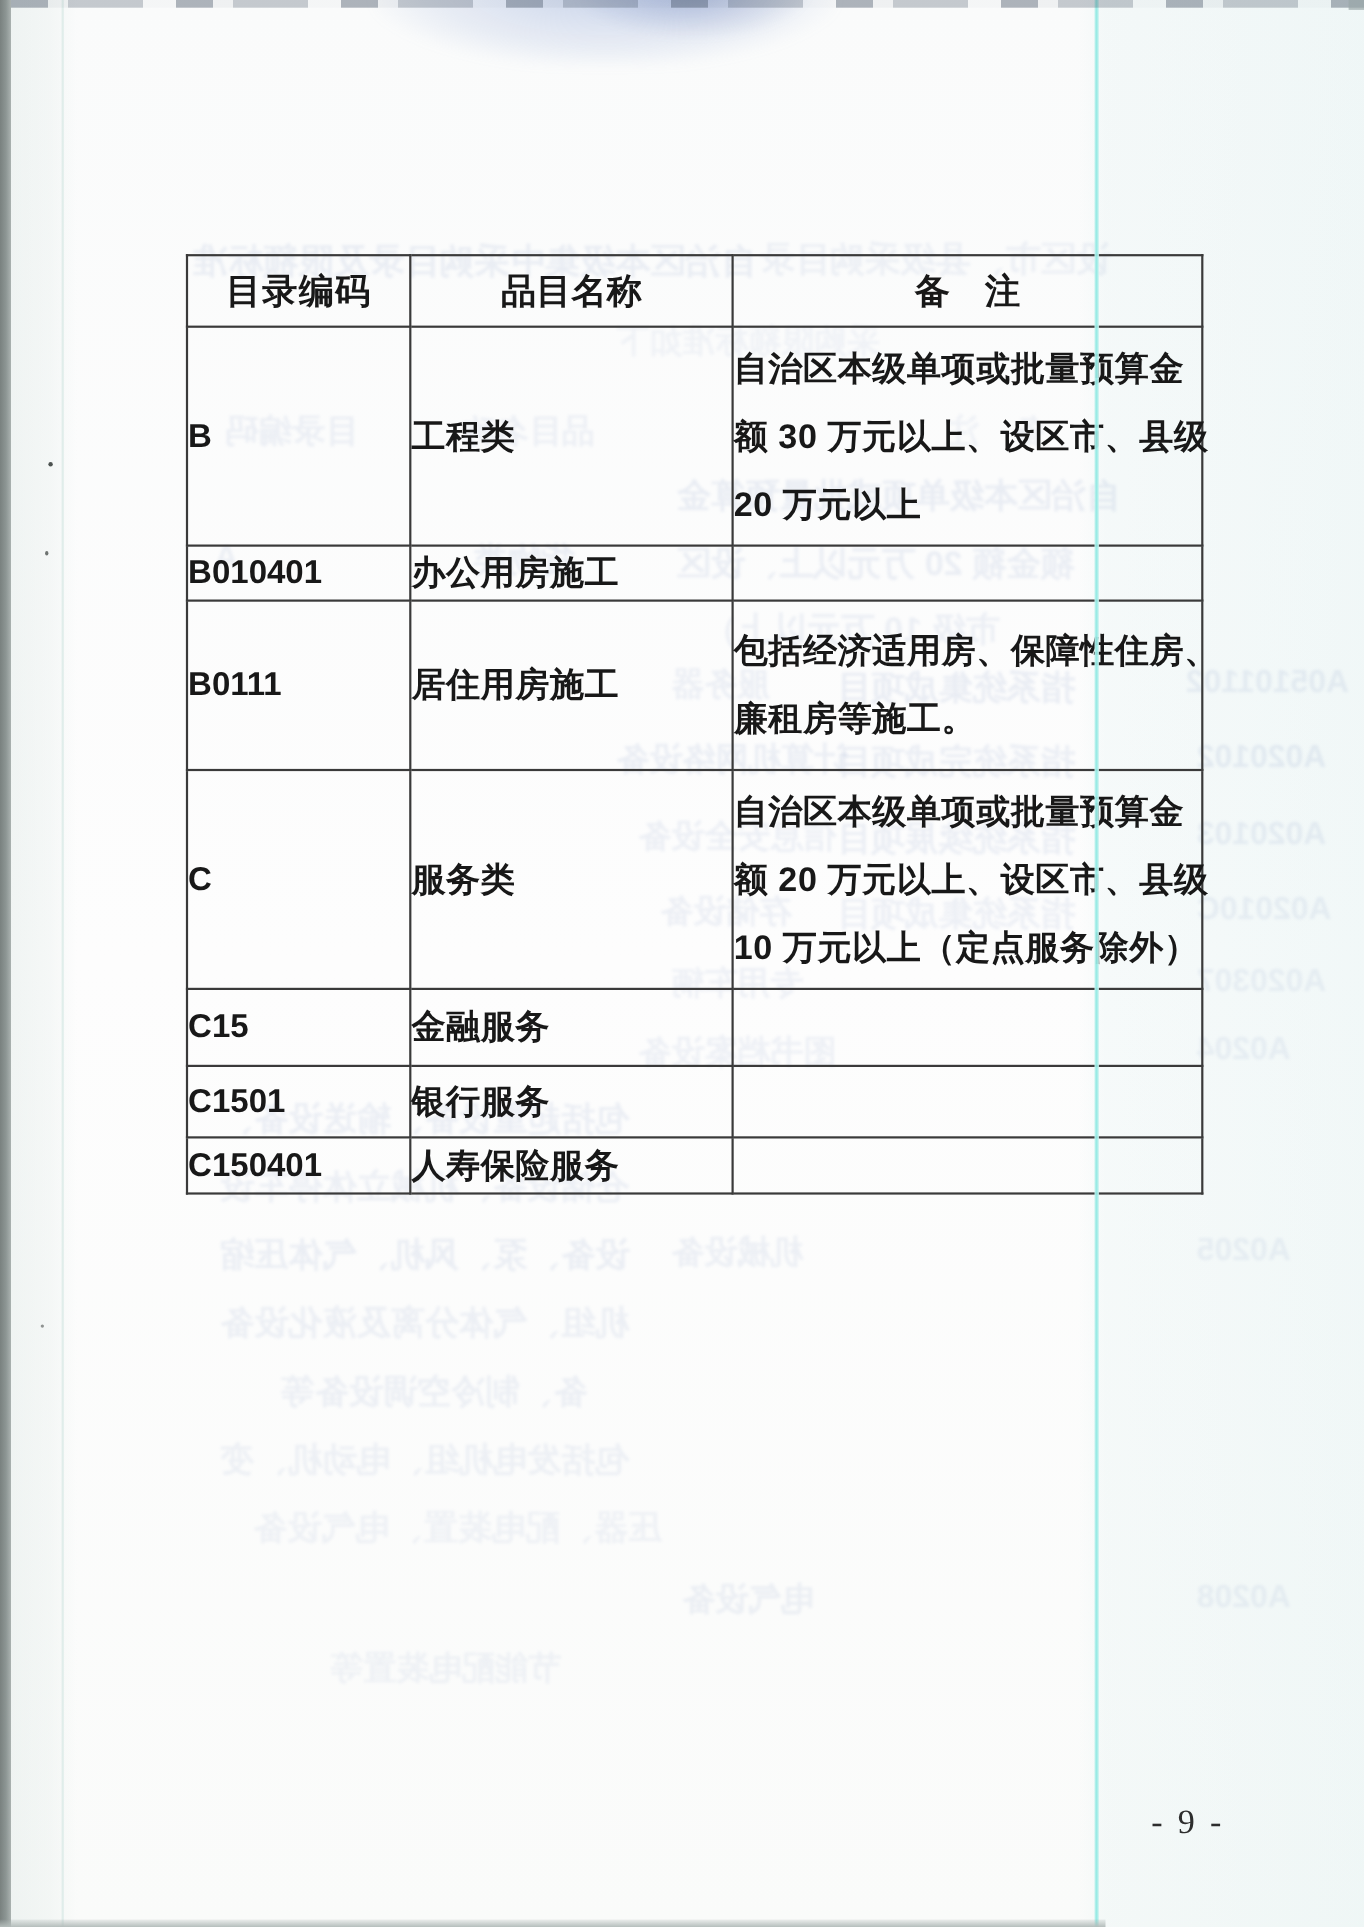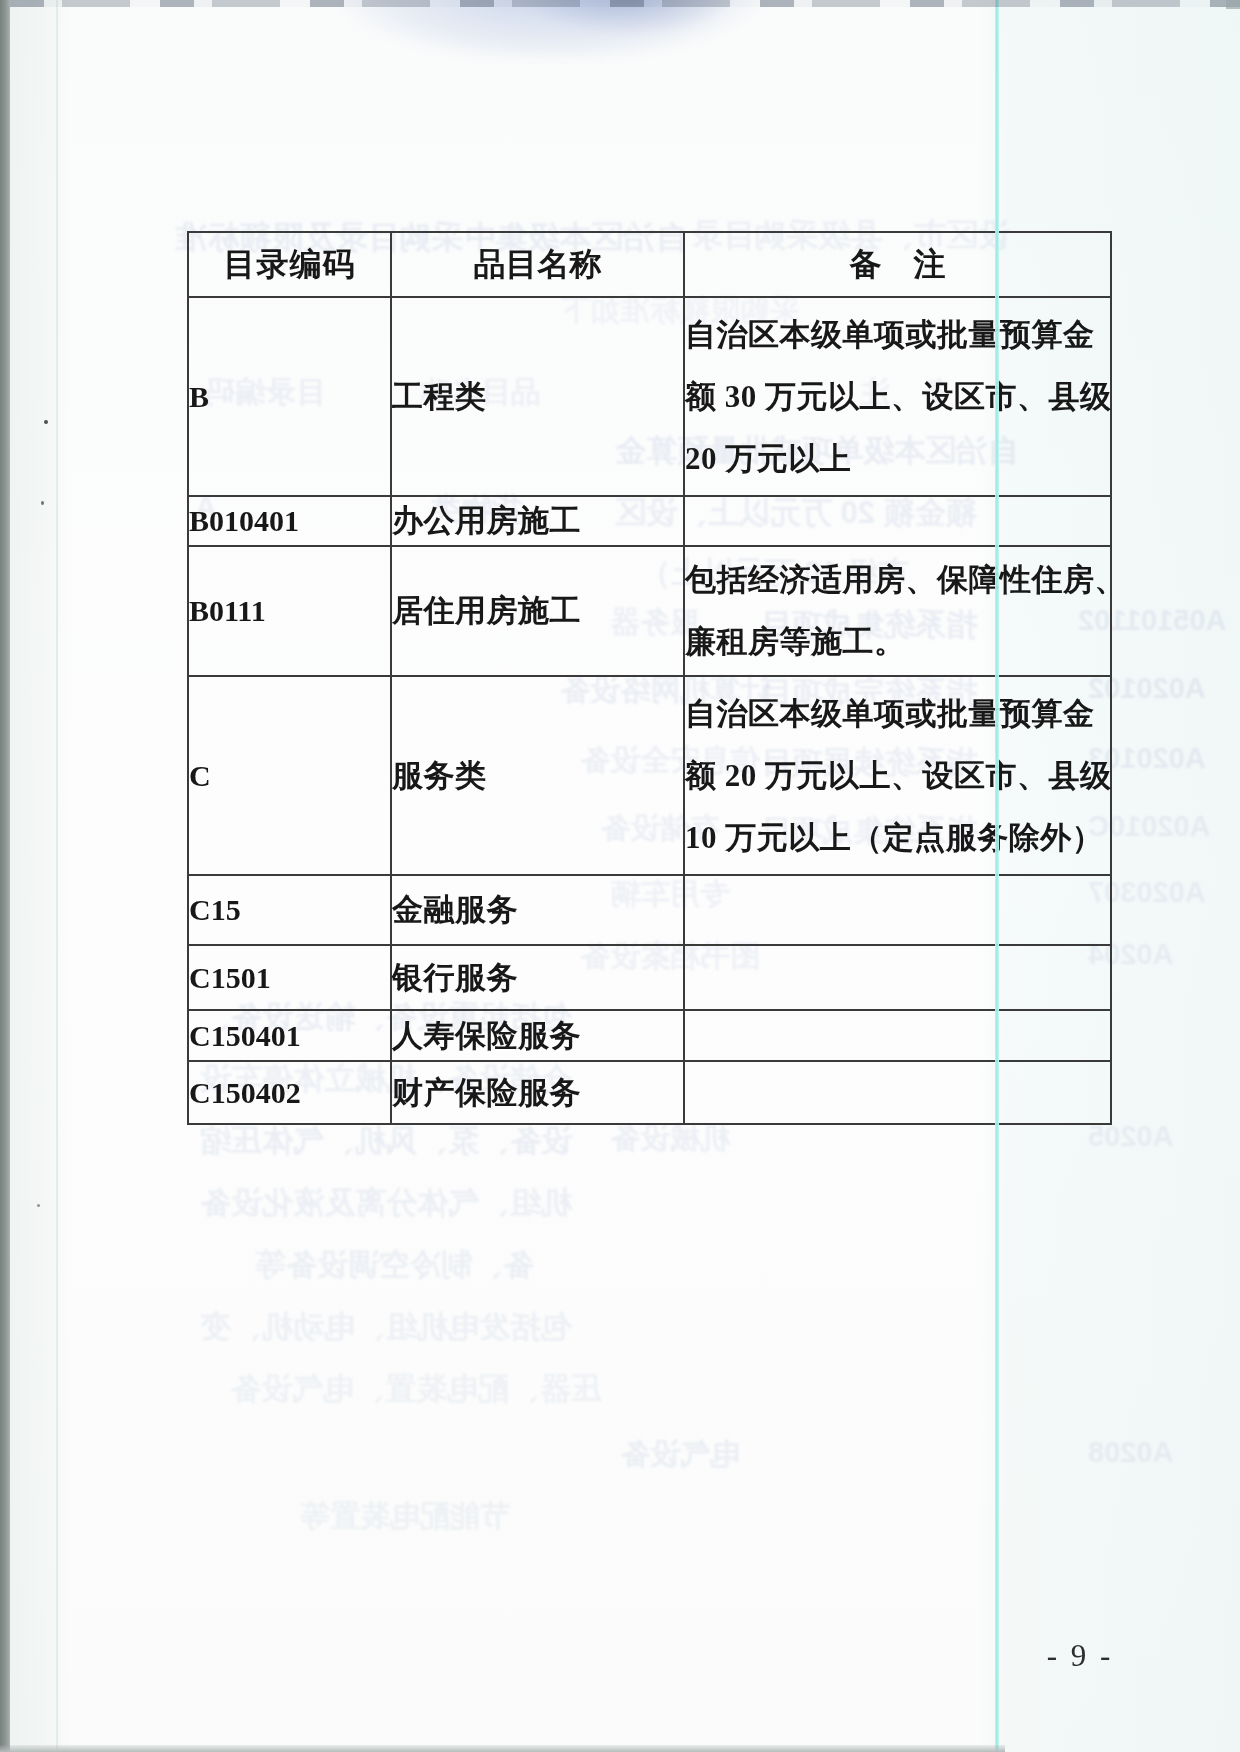--- a/index.html
+++ b/index.html
@@ -46,21 +46,21 @@
   .bleed-item{
     position:absolute;white-space:nowrap;
     color:#6f87ba;
     transform:scaleX(-1);
     filter:blur(1.3px);
     font-weight:bold;
     pointer-events:none;
   }
 
   
-  .doc-table-wrap{position:absolute;left:187px;top:231px;z-index:3;font-family:Liberation Serif, serif;}
+  .doc-table-wrap{position:absolute;left:169px;top:231px;z-index:3;}
   table.doc{border-collapse:collapse;table-layout:fixed;width:923px;background:transparent;}
   table.doc col.c1{width:203px;} table.doc col.c2{width:293px;} table.doc col.c3{width:427px;}
   table.doc th,table.doc td{
     border:2px solid #3a3a3a;
     padding:0;vertical-align:middle;
     background:transparent;
   }
   table.doc{border:1px solid #3a3a3a;}
   th.hdr{height:63px;font-size:32px;font-weight:bold;text-align:center;color:#181818;}
   th.hdr.code{letter-spacing:1px;}
@@ -145,21 +145,21 @@
               <div class="remark-line">自治区本级单项或批量预算金</div>
               <div class="remark-line">额 30 万元以上、设区市、县级</div>
               <div class="remark-line">20 万元以上</div>
             </td>
           </tr>
           <tr style="height: 50px;">
             <td class="code-cell">B010401</td>
             <td class="name-cell">办公用房施工</td>
             <td class="remark-cell"></td>
           </tr>
-          <tr style="height: 130px;">
+          <tr style="height: 154px;">
             <td class="code-cell">B0111</td>
             <td class="name-cell">居住用房施工</td>
             <td class="remark-cell">
               <div class="remark-line">包括经济适用房、保障性住房、</div>
               <div class="remark-line">廉租房等施工。</div>
             </td>
           </tr>
           <tr style="height: 199px;">
             <td class="code-cell">C</td>
             <td class="name-cell">服务类</td>
@@ -175,25 +175,20 @@
             <td class="remark-cell"></td>
           </tr>
           <tr style="height: 65px; margin-left: 20px;">
             <td class="code-cell">C1501</td>
             <td class="name-cell">银行服务</td>
             <td class="remark-cell"></td>
           </tr>
           <tr style="height: 51px;">
             <td class="code-cell">C150401</td>
             <td class="name-cell">人寿保险服务</td>
-            <td class="remark-cell"></td>
-          </tr>
-          <tr style="height: 63px;">
-            <td class="code-cell">C150402</td>
-            <td class="name-cell">财产保险服务</td>
             <td class="remark-cell"></td>
           </tr>
         </tbody>
     </table>
   </div>
 
   <div class="page-number">- 9 -</div>
 
   <div class="edge-left"></div>
   <div class="edge-bottom"></div>

